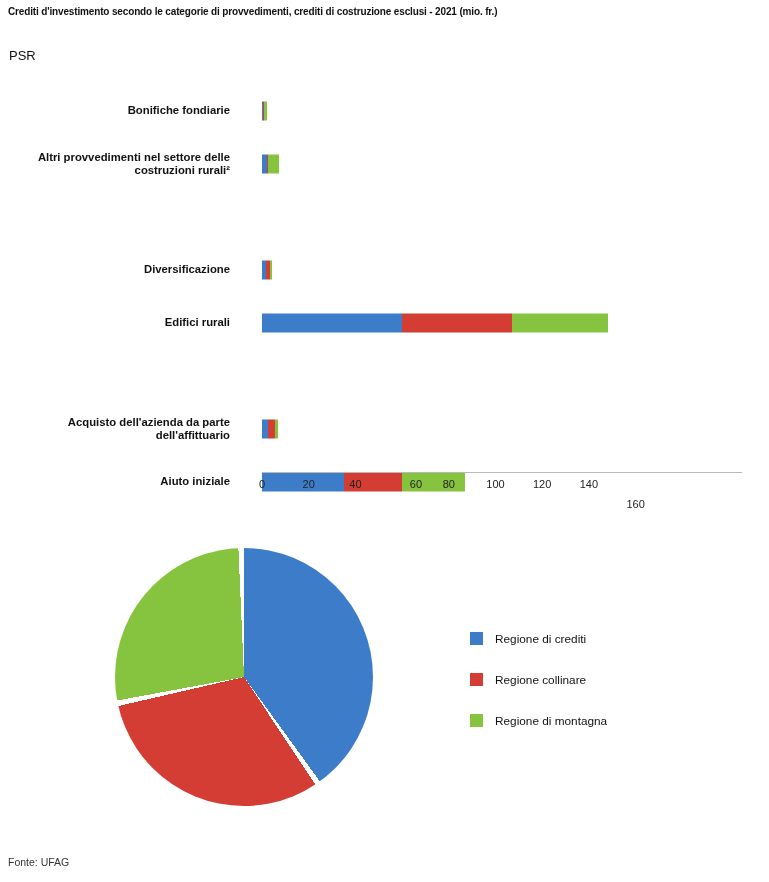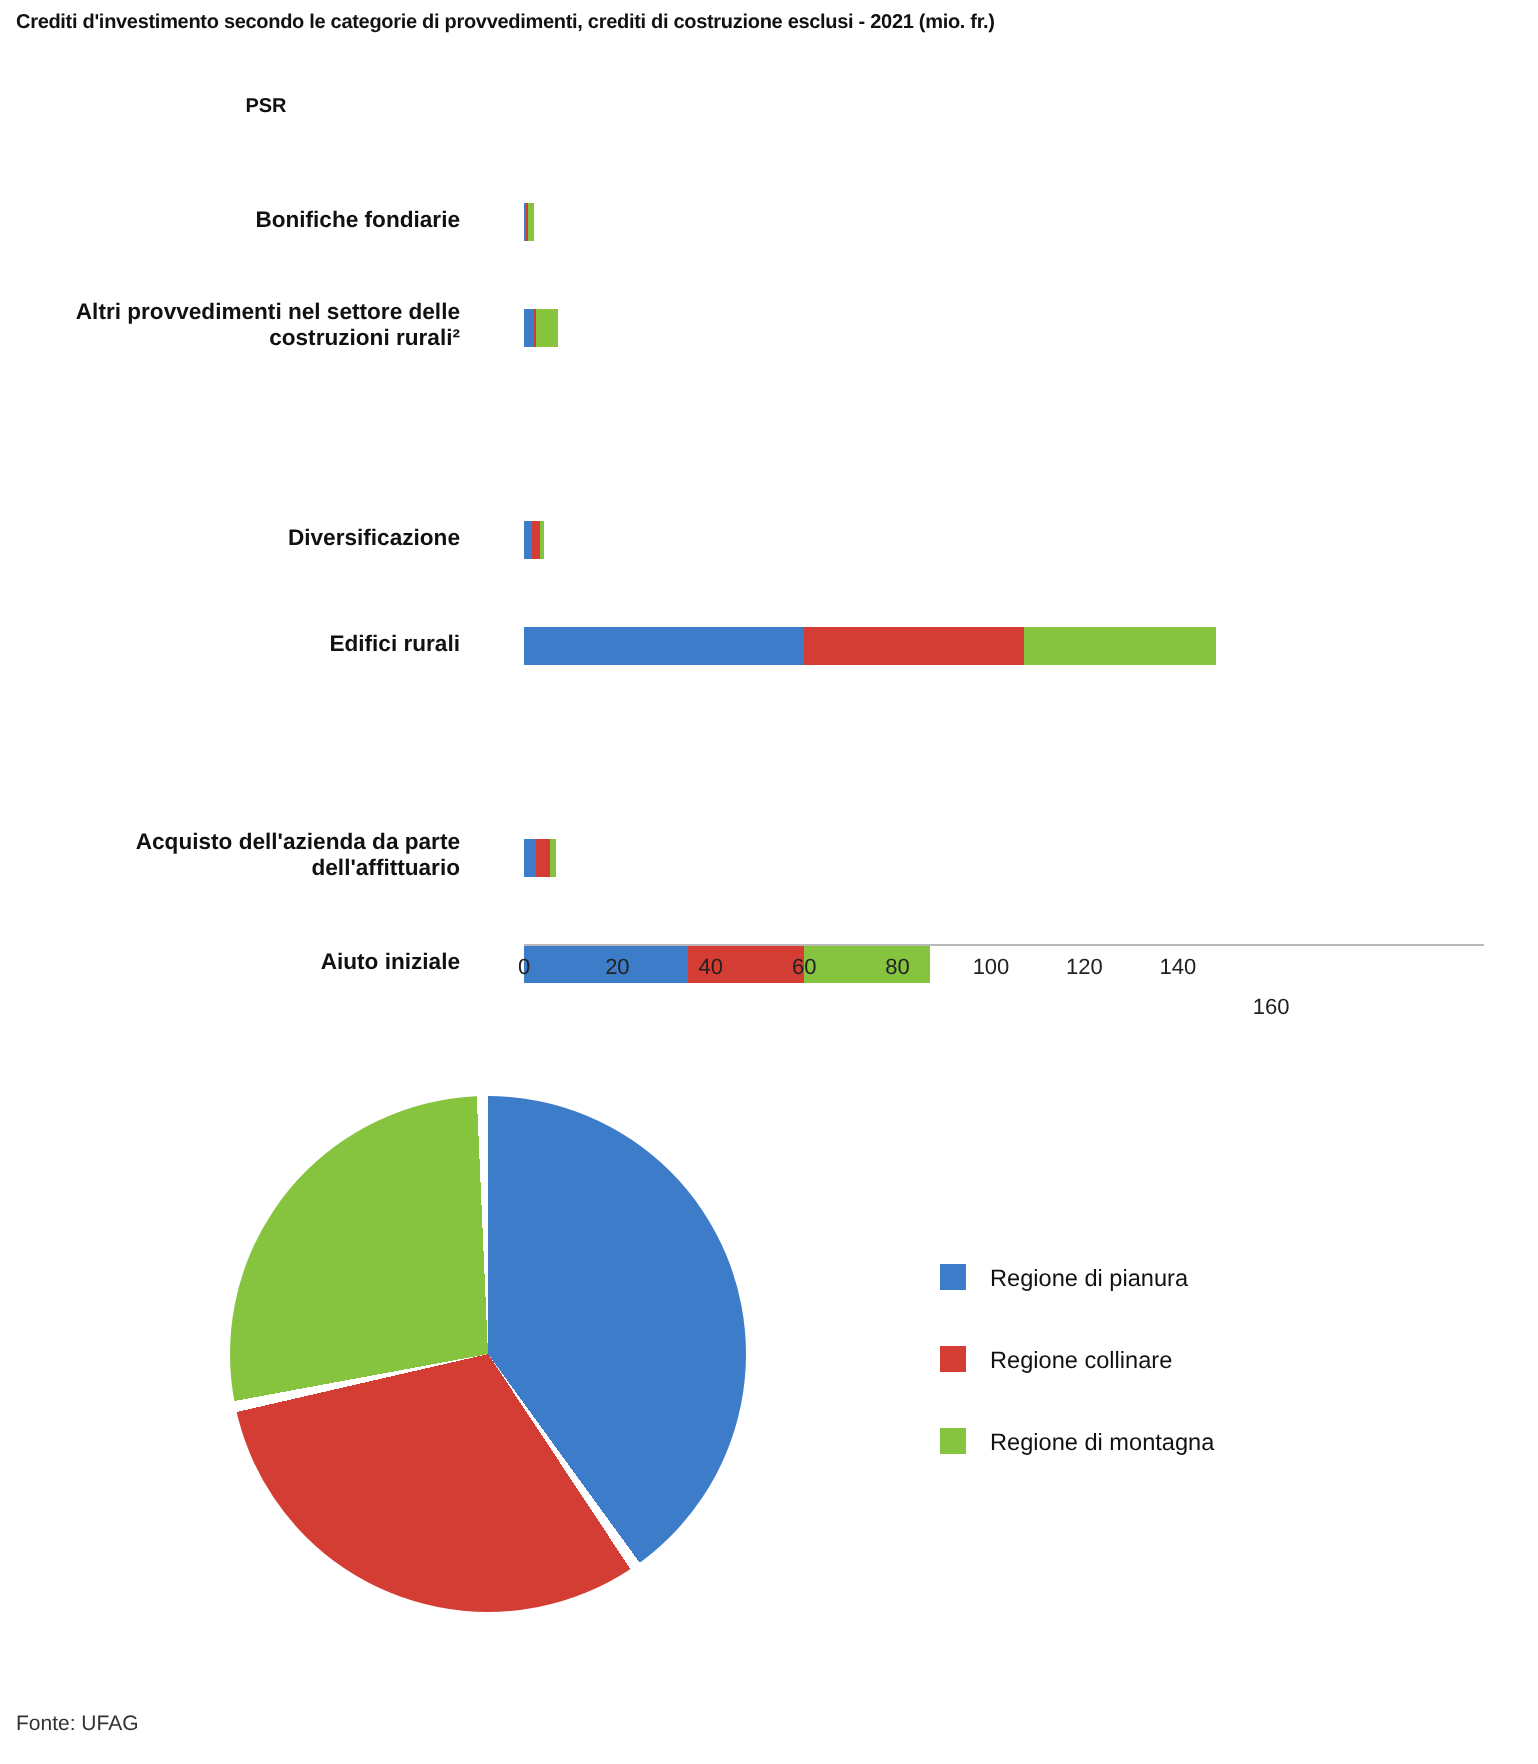--- a/index.html
+++ b/index.html
@@ -79,24 +79,24 @@
   .seg { height: 100%; display: block; }
   .seg-plain  { background: #3d7cc9; }
   .seg-hill   { background: #d43d33; }
   .seg-mount  { background: #86c440; }
 
   
   #psr-label {
     position: absolute;
     right: 512px;
     width: 248px;
-    text-align: center;
+    text-align: left;
     top: 8px;
-    font-size: 10px;
-    font-weight: bold;
+    font-size: 13px;
+    font-weight: normal;
     color: #111111;
   }
 
   
   #x-axis-line {
     position: absolute;
     left: 0;
     top: 424px;
     width: 480px;
     height: 1px;
@@ -227,21 +227,21 @@
         <span class="seg seg-plain" style="width:82px;"></span>
         <span class="seg seg-hill" style="width:58px;"></span>
         <span class="seg seg-mount" style="width:63px;"></span>
       </div>
     </div>
 
     <div id="x-axis-line"></div>
     <div class="x-tick" style="left:0px;">0</div>
     <div class="x-tick" style="left:46.7px;">20</div>
     <div class="x-tick" style="left:93.4px;">40</div>
-    <div class="x-tick" style="left:140.1px;">60</div>
+    <div class="x-tick" style="left:140.1px;text-align:right;">60</div>
     <div class="x-tick" style="left:186.8px;">80</div>
     <div class="x-tick" style="left:233.5px;">100</div>
     <div class="x-tick" style="left:280.2px;">120</div>
     <div class="x-tick" style="left:326.9px;">140</div>
     <div class="x-tick" style="left:373.6px;margin-top:20px;">160</div>
   </div>
 </div>
 
 <div id="pie-block">
 
@@ -249,21 +249,21 @@
           #3d7cc9 0deg 144deg,
           #ffffff 144deg 146.5deg,
           #d43d33 146.5deg 257deg,
           #ffffff 257deg 259.5deg,
           #86c440 259.5deg 357.5deg,
           #ffffff 357.5deg 360deg);"></div>
 
   <div id="legend">
     <div class="legend-row">
       <span class="legend-swatch" style="background:#3d7cc9;"></span>
-      <span class="legend-text">Regione di pianura</span>
+      <span class="legend-text">Regione di crediti</span>
     </div>
     <div class="legend-row">
       <span class="legend-swatch" style="background:#d43d33;"></span>
       <span class="legend-text">Regione collinare</span>
     </div>
     <div class="legend-row">
       <span class="legend-swatch" style="background:#86c440;"></span>
       <span class="legend-text">Regione di montagna</span>
     </div>
   </div>

